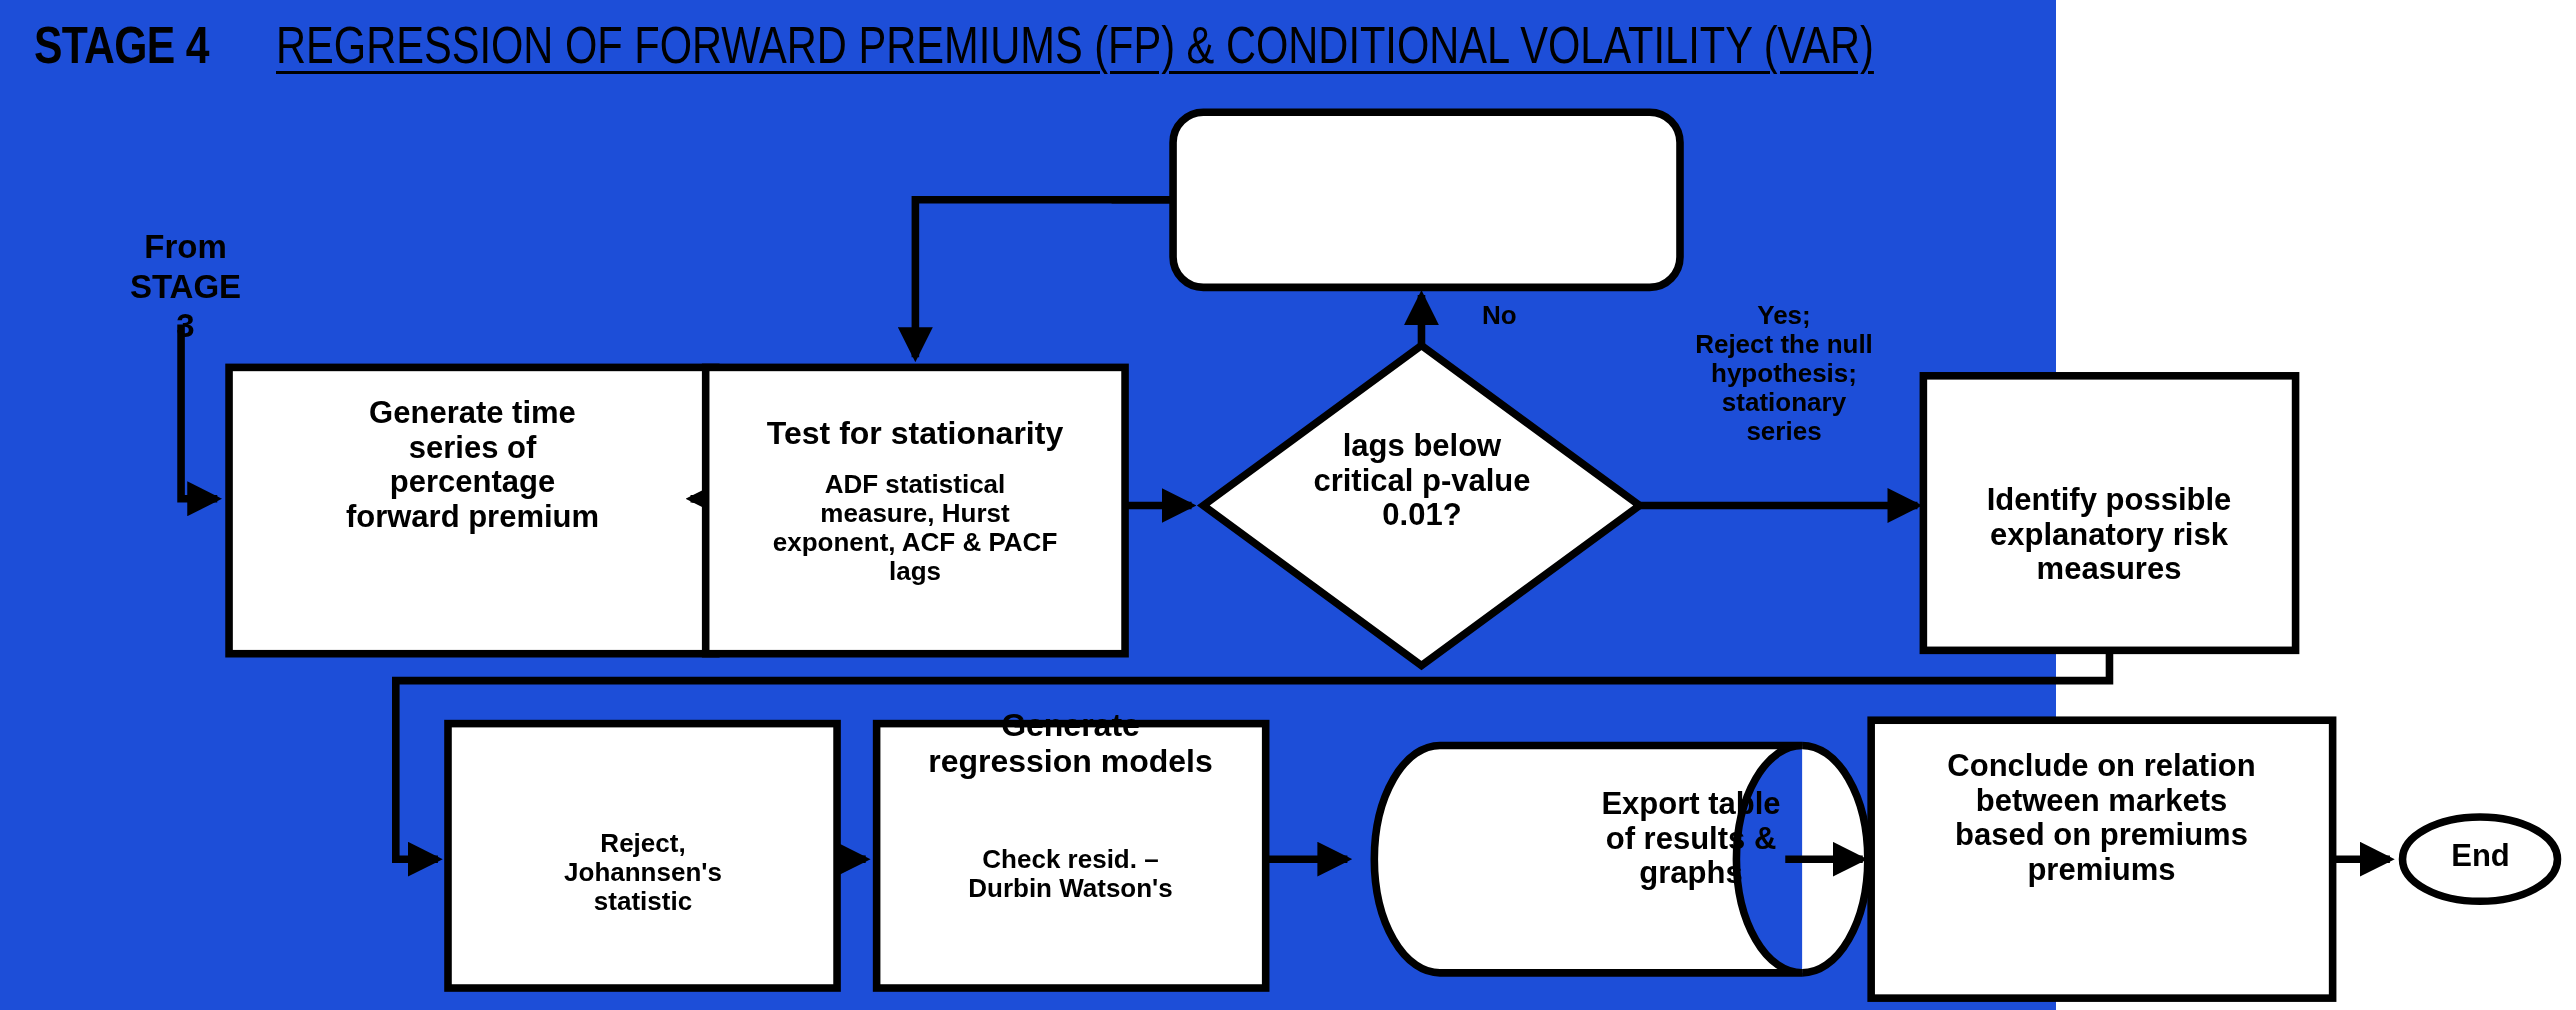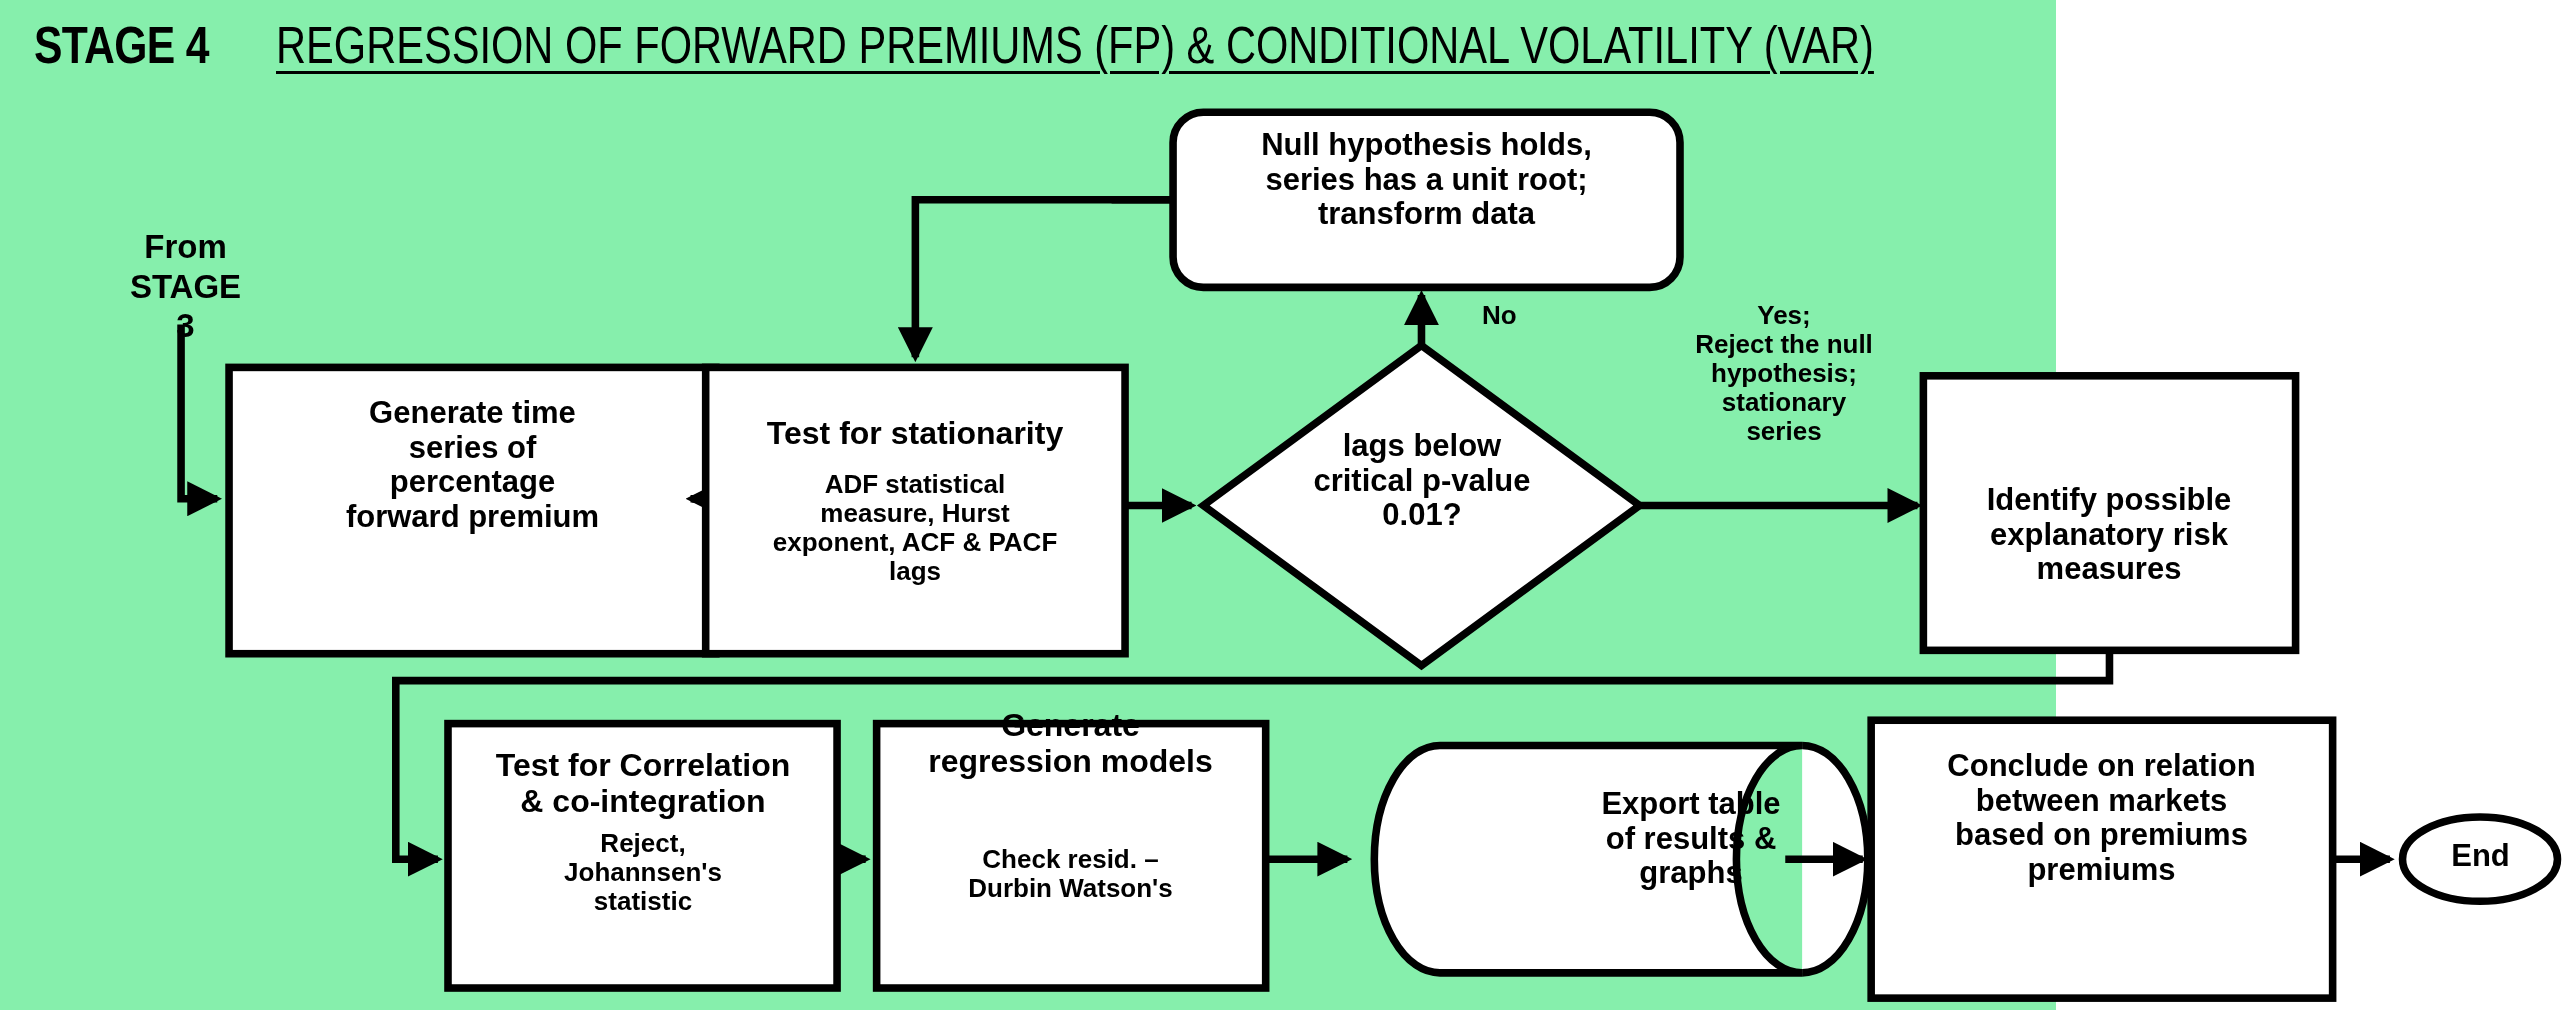--- a/index.html
+++ b/index.html
@@ -10,21 +10,21 @@
   body {
     width: 2576px;
     height: 1011px;
     font-family: "Liberation Sans", sans-serif;
     overflow: hidden;
   }
   #stage {
     position: relative;
     width: 2056px;
     height: 1011px;
-    background: #86efac;
+    background: #1d4ed8;
   }
 
   
   .title-row {
     position: absolute;
     left: 34px;
     top: 15px;
     display: flex;
     align-items: baseline;
     gap: 29px;
@@ -168,38 +168,33 @@
   <div class="txt node-title" style="left:697px; top:416px; width:436px;">Test for stationarity</div>
   <div class="txt node-sub" style="left:697px; top:470px; width:436px;">ADF statistical
 measure, Hurst
 exponent, ACF &amp; PACF
 lags</div>
 
   <div class="txt node-body" style="left:1245px; top:429px; width:354px;">lags  below
 critical p-value
 0.01?</div>
 
-  <div class="txt node-body" style="left:1179px; top:128px; width:495px;">Null hypothesis holds,
-series has a unit root;
-transform data</div>
 
   <div class="txt edge-label" style="left:1447px; top:301px; width:101px; text-align:left;margin-left:35px;">No</div>
 
   <div class="txt edge-label" style="left:1651px; top:301px; width:266px;">Yes;
 Reject the null
 hypothesis;
 stationary
 series</div>
 
   <div class="txt node-body" style="left:1923px; top:447px; width:372px;margin-top:36px;">Identify possible
 explanatory risk
 measures</div>
 
-  <div class="txt node-title" style="left:440px; top:748px; width:406px;">Test for Correlation
-&amp; co-integration</div>
   <div class="txt node-sub" style="left:440px; top:829px; width:406px;">Reject,
 Johannsen's
 statistic</div>
 
   <div class="txt node-title" style="left:872px; top:708px; width:397px;">Generate
 regression models</div>
   <div class="txt node-sub" style="left:872px; top:845px; width:397px;">Check resid. –
 Durbin Watson's</div>
 
   <div class="txt node-body" style="left:1510px; top:787px; width:362px;text-align:center;">Export table

